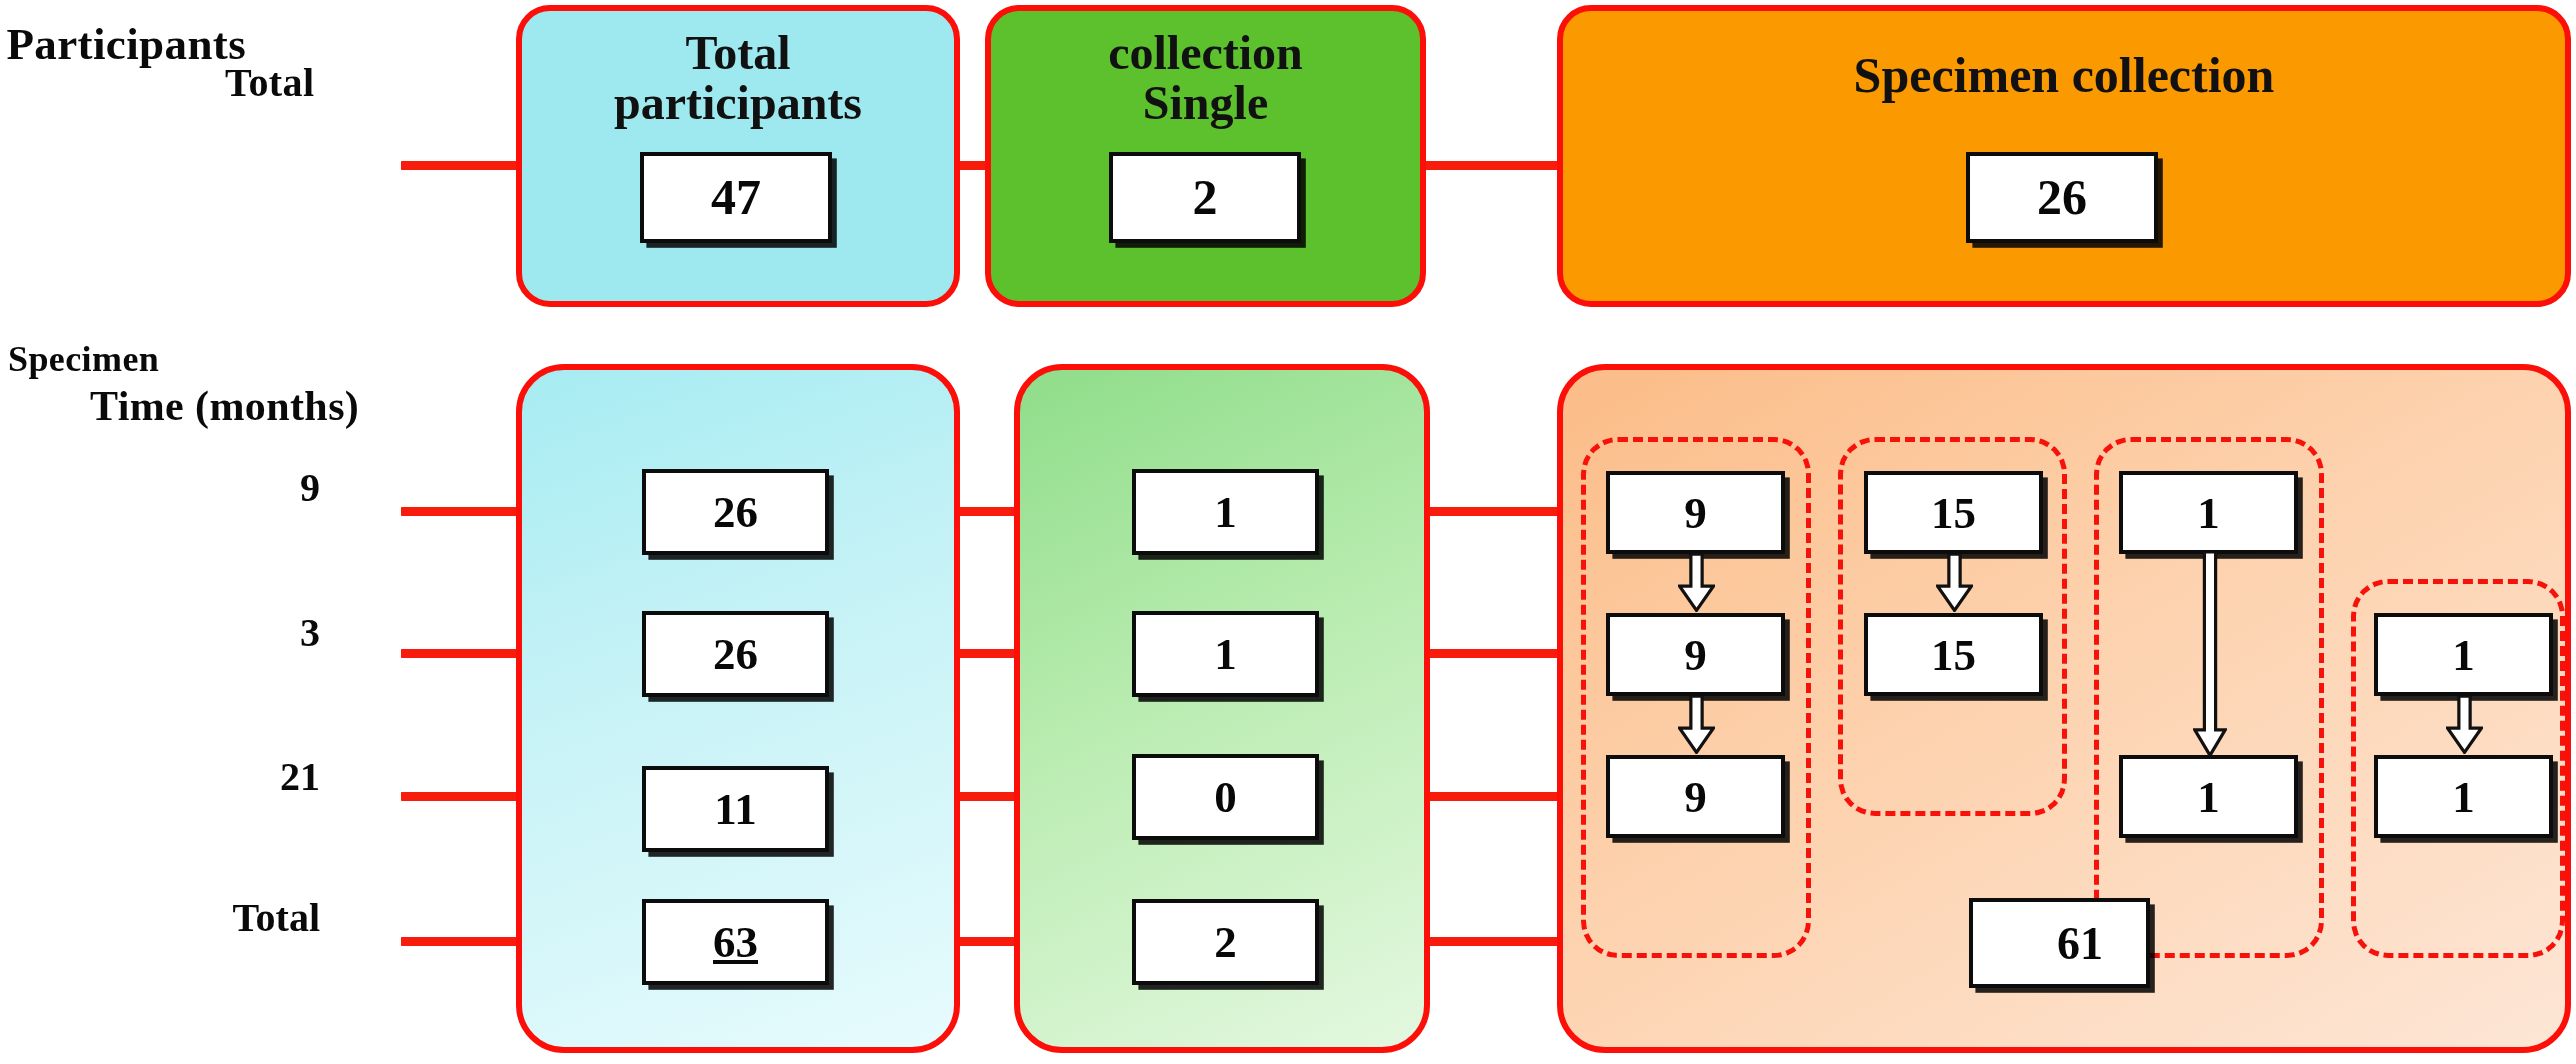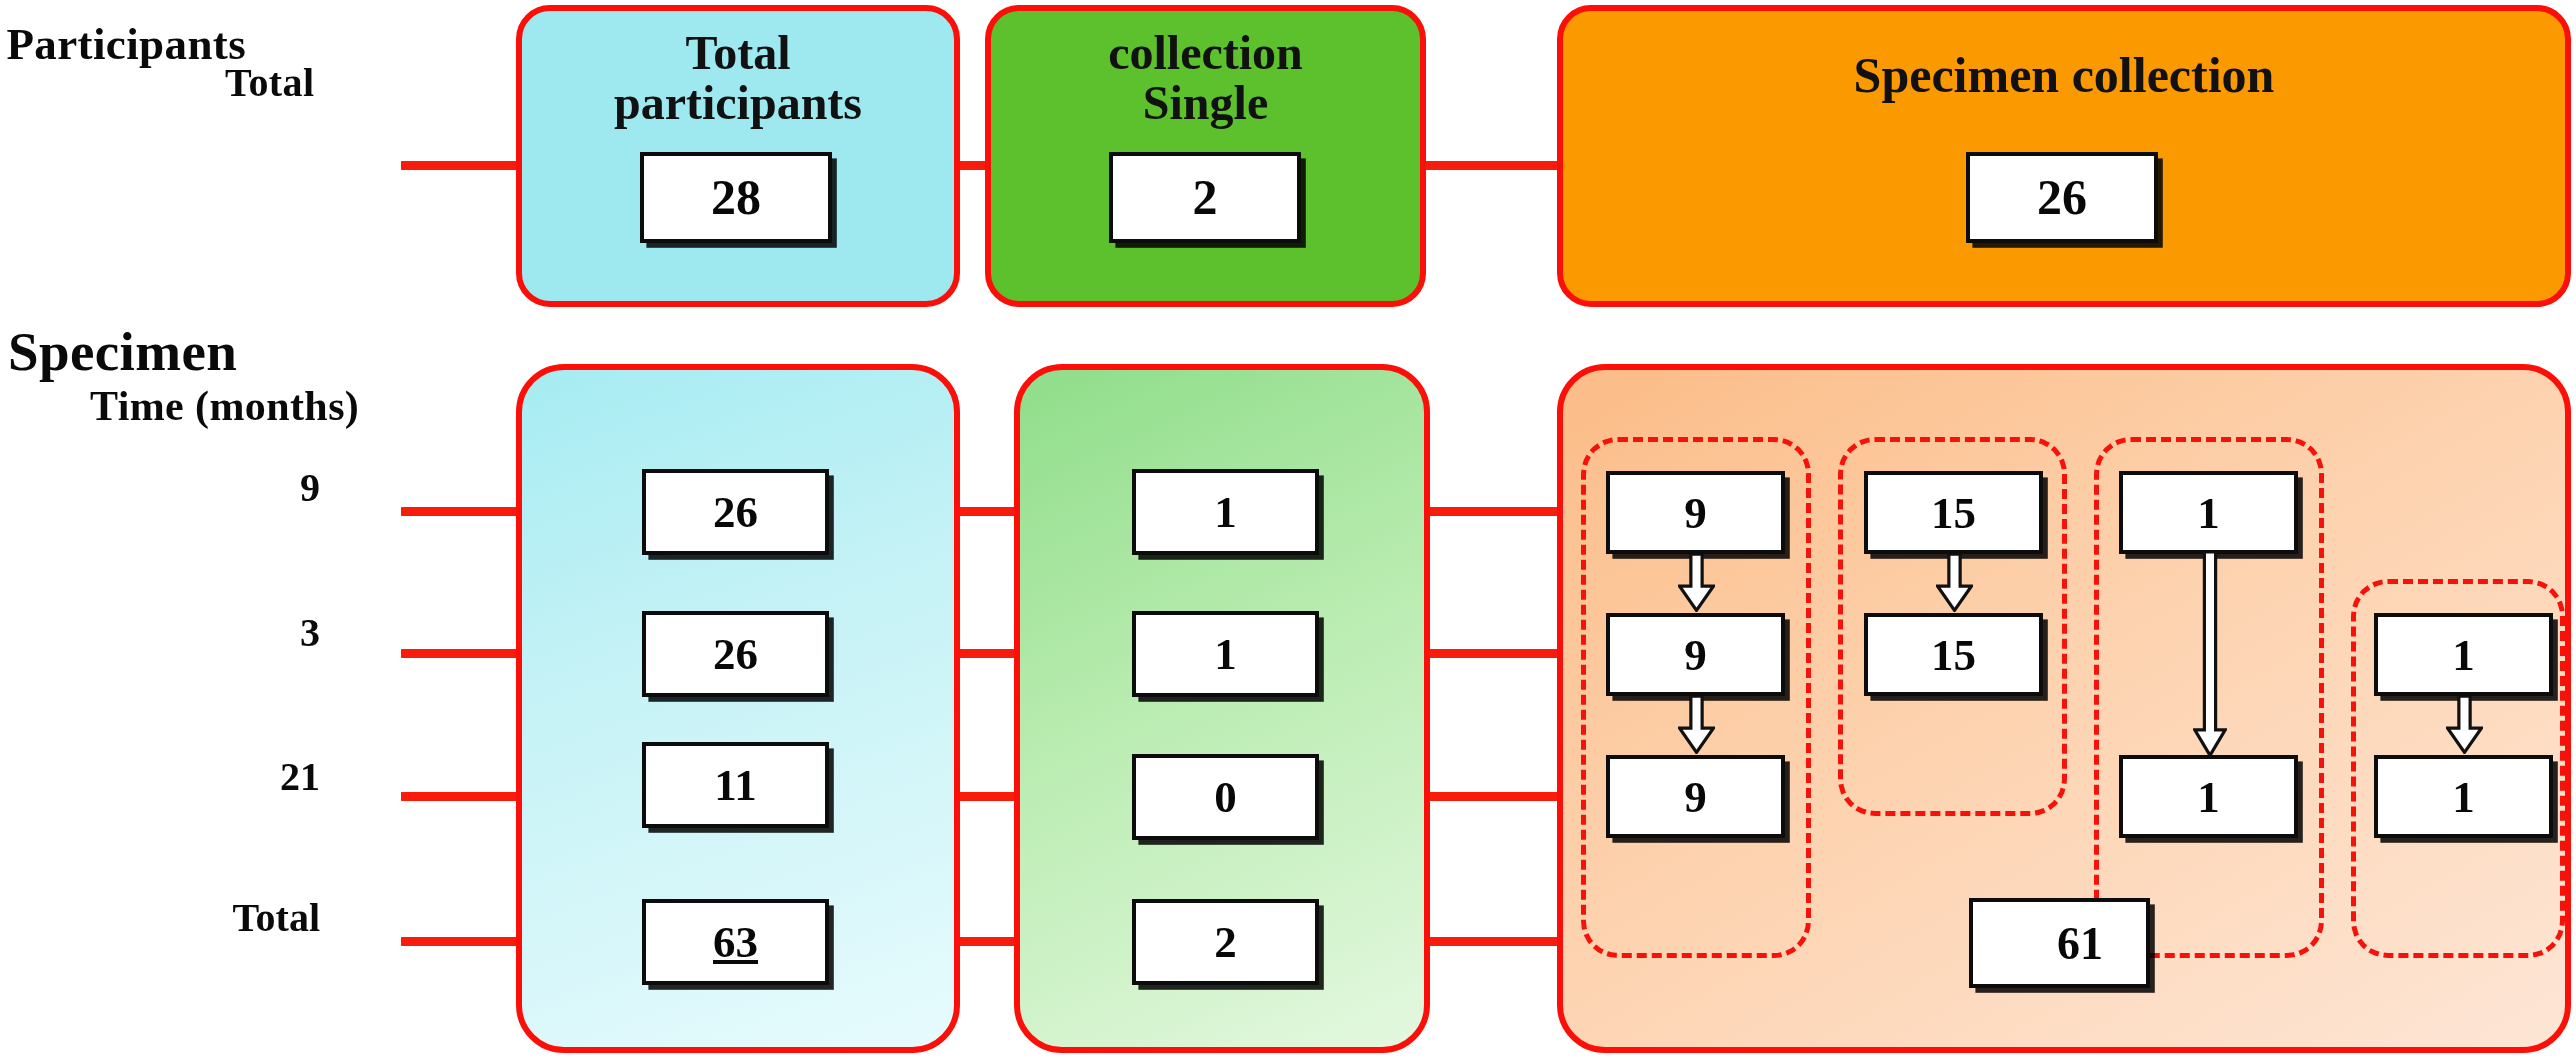--- a/index.html
+++ b/index.html
@@ -9,21 +9,21 @@
   }
   .stage{position:absolute;left:0;top:0;width:2576px;height:1061px;}
 
   
   .axis-label{
     position:absolute;font-weight:bold;color:#0a0a0a;white-space:nowrap;
     letter-spacing:0.4px;
   }
   .lbl-participants{left:6.4px;top:17.6px;font-size:45px;}
   .lbl-total-top{left:225px;top:59px;font-size:40px;}
-  .lbl-specimen{left:8px;top:320px;font-size:55px;}
+  .lbl-specimen{left:8px;top:338px;font-size:36px;}
   .lbl-time{left:90px;top:382px;font-size:42px;}
   .row-lbl{position:absolute;font-size:40px;font-weight:bold;color:#0a0a0a;
            text-align:right;width:192px;}
   .lbl-9 {left:128px;top:464px;}
   .lbl-12{left:128px;top:609px;}
   .lbl-21{left:128px;top:753px;}
   .lbl-total-bot{left:96px;top:894px;width:224px;}
 
   
   .conn{position:absolute;background:#f81c0d;height:8.8px;border-radius:0.8px;}
@@ -110,40 +110,40 @@
 
   <div class="conn" style="left:401px;top:937px;width:120px;"></div>
   <div class="conn" style="left:956px;top:937px;width:62px;"></div>
   <div class="conn" style="left:1426px;top:937px;width:136px;"></div>
 
   <div class="panel panel-top p-cyan-top">
     <div class="panel-title t-two">
       <div>Total</div>
       <div>participants</div>
     </div>
-    <div class="vbox vbox-top" style="left:118px;top:141px;">28</div>
+    <div class="vbox vbox-top" style="left:118px;top:141px;">47</div>
   </div>
 
   <div class="panel panel-top p-green-top">
     <div class="panel-title t-two">
       <div>collection</div>
       <div>Single</div>
     </div>
     <div class="vbox vbox-top" style="left:118px;top:141px;">2</div>
   </div>
 
   <div class="panel panel-top p-orange-top">
     <div class="panel-title t-one">Specimen collection</div>
     <div class="vbox vbox-top" style="left:403px;top:141px;">26</div>
   </div>
 
   <div class="panel panel-bot p-cyan-bot">
     <div class="vbox vbox-row" style="left:120px;top:99px;">26</div>
     <div class="vbox vbox-row" style="left:120px;top:241px;">26</div>
-    <div class="vbox vbox-row" style="left:120px;top:372px;">11</div>
+    <div class="vbox vbox-row" style="left:120px;top:396px;">11</div>
     <div class="vbox vbox-row" style="left:120px;top:529px;text-decoration:underline;">63</div>
   </div>
 
   <div class="panel panel-bot p-green-bot">
     <div class="vbox vbox-row" style="left:112px;top:99px;">1</div>
     <div class="vbox vbox-row" style="left:112px;top:241px;">1</div>
     <div class="vbox vbox-row" style="left:112px;top:384px;">0</div>
     <div class="vbox vbox-row" style="left:112px;top:529px;">2</div>
   </div>
 

